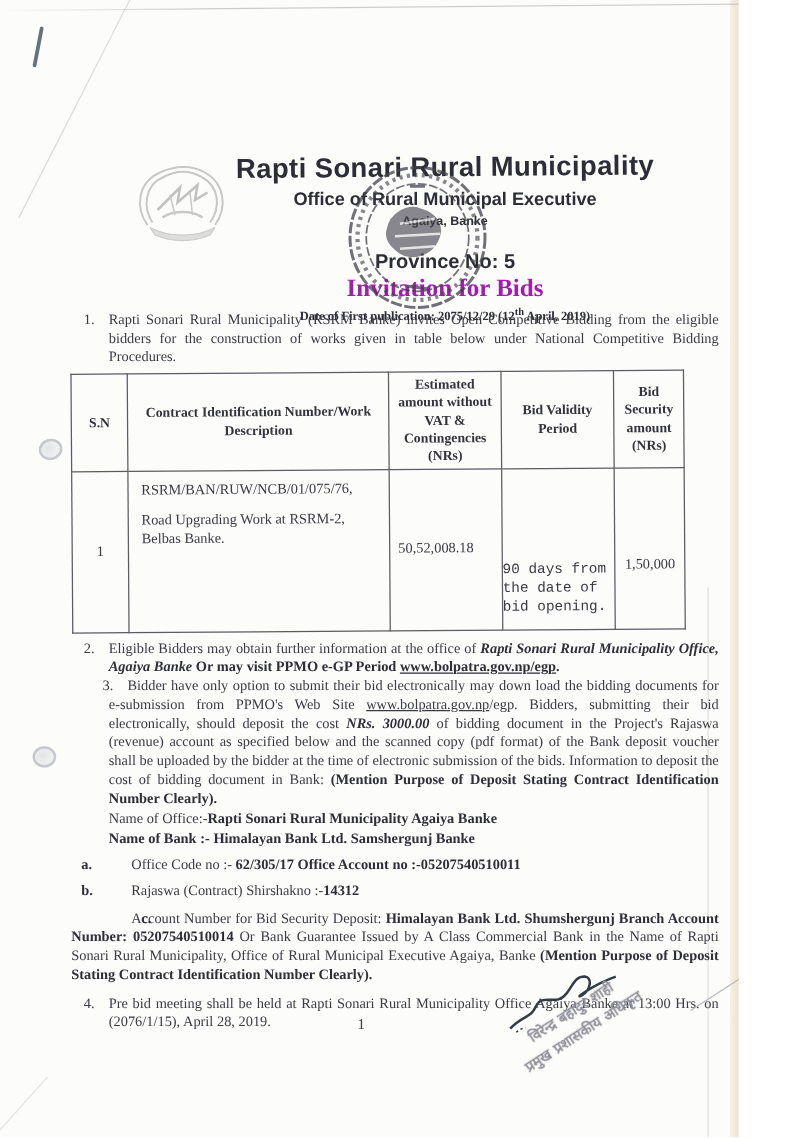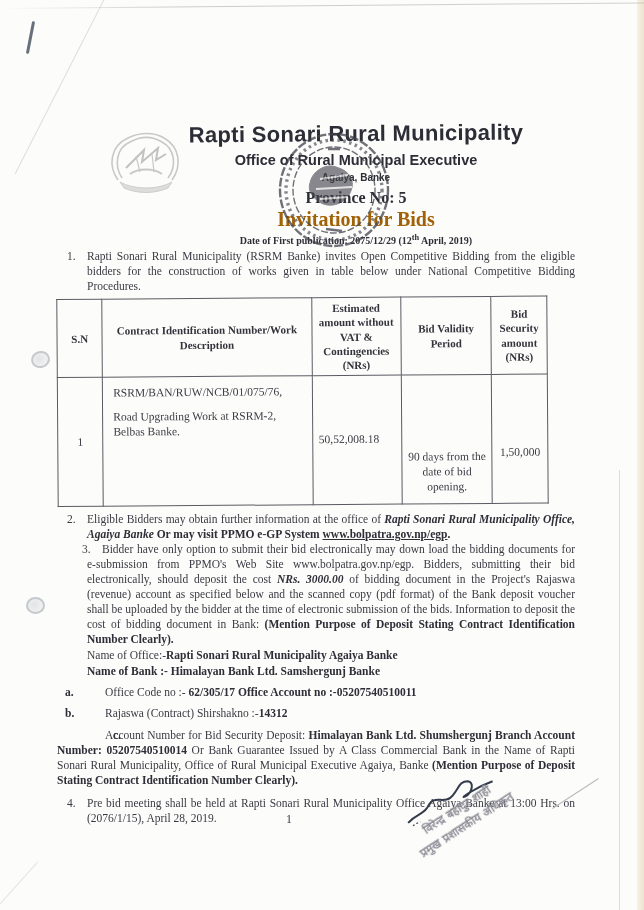--- a/index.html
+++ b/index.html
@@ -1,17 +1,17 @@
 <!DOCTYPE html>
 <html><head>
 <meta charset="utf-8">
 <style>
   html,body { margin:0; padding:0; background:#ffffff; }
   .page {
-    position:relative; width:644px; height:910px; overflow:hidden;
+    position:relative; width:591px; height:910px; overflow:hidden;
     background:#fcfcfa;
     font-family:"Liberation Serif", serif;
     color:#3a3a44;
   }
   
   .edge-tan { position:absolute; right:0; top:0; width:7px; height:100%;
     background:linear-gradient(to right,#f5eedd,#e7dcc0); opacity:.75; }
   .edge-line-right { position:absolute; right:24px; top:470px; width:1px; height:440px;
     background:#dededa; }
   .fold-top { position:absolute; left:0; top:8px; width:110%; height:1px;
@@ -31,57 +31,57 @@
 
   
   .header { position:absolute; left:122px; top:121px; width:468px; text-align:center;
     color:#2d2d37; }
   .h-muni  { font-family:"Liberation Sans",sans-serif; font-weight:bold; font-size:22px;
     letter-spacing:.3px; transform:rotate(-.5deg); }
   .h-office{ font-family:"Liberation Sans",sans-serif; font-weight:bold; font-size:14.5px;
     margin-top:5px; }
   .h-loc   { font-family:"Liberation Sans",sans-serif; font-weight:bold; font-size:10px;
     margin-top:4px; }
-  .h-prov  { font-family:Liberation Serif, serif; font-weight:bold; font-size:16px;
-    margin-top:6px; }
-  .h-title { font-weight:bold; font-size:20px; color:#a16207; margin-top:1px; }
+  .h-prov  { font-family:Liberation Sans, sans-serif; font-weight:bold; font-size:16px;
+    margin-top:18px; }
+  .h-title { font-weight:bold; font-size:20px; color:#a21caf; margin-top:1px; }
   .h-date  { font-weight:bold; font-size:10px; margin-top:2px; }
   .emblem  { position:absolute; left:96px; top:128px; opacity:.6; filter:blur(.3px); }
   .round-stamp { position:absolute; left:276px; top:131px; opacity:.75; filter:blur(.5px); }
 
   
   .content { position:absolute; left:57px; top:249px; width:518px;
     font-size:11.5px; line-height:1.3; text-align:justify; }
   .item { position:relative; padding-left:30px; }
   .item .num { position:absolute; left:10px; top:0; }
   .item3 { text-indent:15px; }
   .item2 { margin-top:5px; }
   .item4 { margin-top:8px; }
   .b  { font-weight:bold; color:#2e2e38; }
   .bi { font-weight:bold; font-style:italic; color:#2e2e38; }
-  .u  { }
+  .u  { text-decoration:underline; }
   .bu { font-weight:bold; text-decoration:underline; color:#2e2e38; }
   .bank-line { padding-left:30px; margin-top:1px; }
   .sub { position:relative; padding-left:48px; margin-top:6px; }
   .sub .letter { position:absolute; left:8px; top:0; font-weight:bold; color:#2e2e38; }
   .sub-c { padding-left:0; text-indent:48px; margin-top:8px; }
 
   
   table.bid-table { width:491px; border-collapse:collapse; margin:5px 0 4px 0;
     transform:rotate(-0.4deg); transform-origin:left center; text-align:left; }
   .bid-table th, .bid-table td { border:1px solid #5b5b63; }
   .bid-table th { font-size:11px; font-weight:bold; text-align:center;
     vertical-align:middle; padding:3px 2px; line-height:1.3; color:#33333c; height:66px; }
   .bid-table td { font-size:11.5px; height:120px; }
   td.c-sn  { text-align:center; vertical-align:middle; width:43px; }
   td.c-desc{ vertical-align:top; padding:8px 8px 0 10px; text-align:left; }
   .desc2 { margin-top:9px; }
   td.c-amt { vertical-align:top; padding:0 2px 0 6px; }
   .amt { margin-top:56px; }
-  td.c-val { vertical-align:top; text-align:center; padding:0 0; }
+  td.c-val { vertical-align:top; padding:0 0;font-family:Liberation Mono, monospace; }
   .val { margin-top:74px; line-height:1.3; }
   td.c-sec { vertical-align:top; text-align:center; padding:0 2px; }
   .sec { margin-top:70px; }
 
   
   .page-number { position:absolute; left:286px; top:812px; font-size:12px; }
   .signature { position:absolute; left:398px; top:778px; transform:rotate(-14deg); }
   .official-stamp { position:absolute; left:372px; top:800px; width:180px;
     transform:rotate(-33deg); color:#8d8d97; text-align:center;
     font-family:"DejaVu Sans",sans-serif; font-weight:bold; font-size:11.5px;
@@ -173,21 +173,21 @@
           </td>
           <td class="c-sec">
             <div class="sec">1,50,000</div>
           </td>
         </tr>
       </tbody>
     </table>
 
     <div class="item item2">
       <span class="num">2.</span>
-      <span>Eligible Bidders may obtain further information at the office of </span><span class="bi">Rapti Sonari Rural Municipality Office, Agaiya Banke</span><span class="b"> Or may visit PPMO e-GP System </span><span class="bu">www.bolpatra.gov.np/egp</span><span class="b">.</span>
+      <span>Eligible Bidders may obtain further information at the office of </span><span class="bi">Rapti Sonari Rural Municipality Office, Agaiya Banke</span><span class="b"> Or may visit PPMO e-GP Period </span><span class="bu">www.bolpatra.gov.np/egp</span><span class="b">.</span>
     </div>
 
     <div class="item item3">
       <span class="num">3.</span>
       <span>Bidder have only option to submit their bid electronically may down load the bidding documents for e-submission from PPMO's Web Site </span><span class="u">www.bolpatra.gov.np</span><span>/egp. Bidders, submitting their bid electronically, should deposit the cost </span><span class="bi">NRs. 3000.00</span><span> of bidding document in the Project's Rajaswa (revenue) account as specified below and the scanned copy (pdf format) of the Bank deposit voucher shall be uploaded by the bidder at the time of electronic submission of the bids. Information to deposit the cost of bidding document in Bank: </span><span class="b">(Mention Purpose of Deposit Stating Contract Identification Number Clearly).</span>
     </div>
 
     <div class="bank-line">
       <span>Name of Office:-</span><span class="b">Rapti Sonari Rural Municipality Agaiya Banke</span>
     </div>

